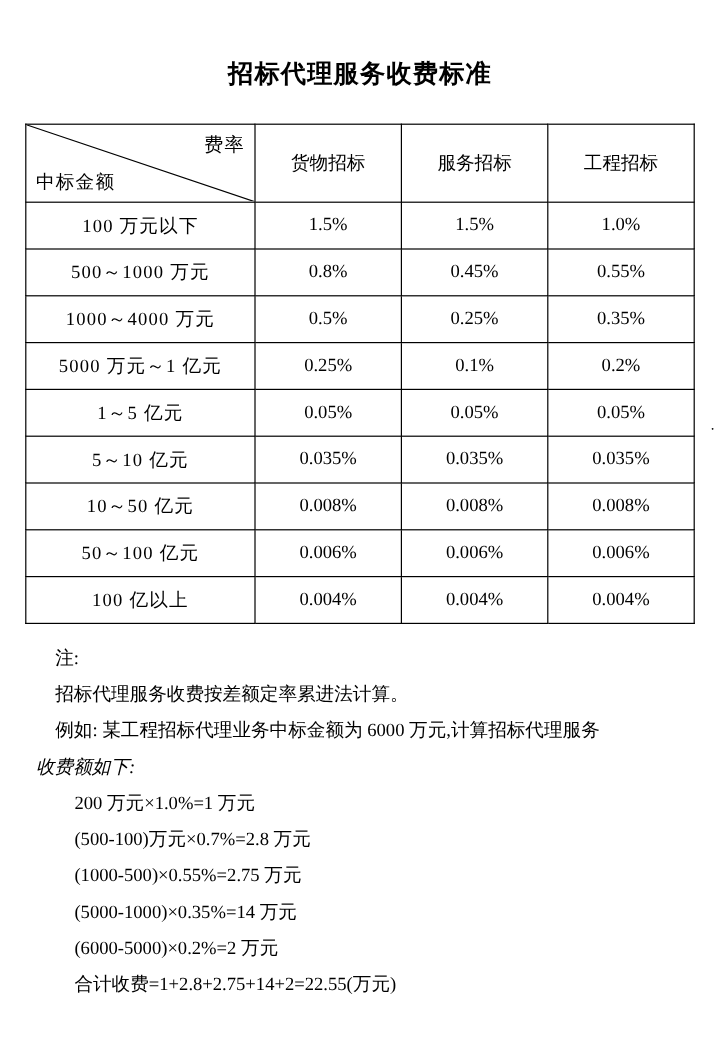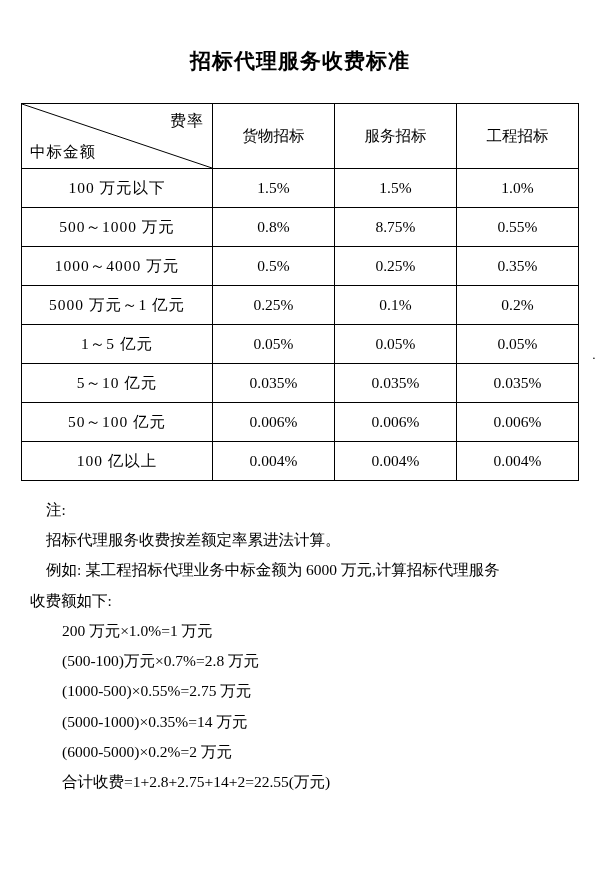--- a/index.html
+++ b/index.html
@@ -85,21 +85,21 @@
     padding: 14px 30px 0 30px;
     font-size: 15.5px;
     line-height: 1.95;
   }
   .notes p {
     margin: 0;
     padding: 0;
     white-space: nowrap;
   }
   .indent-1 { text-indent: 16px; }
-  .no-indent { text-indent: 0; }
+  .no-indent { text-indent: 0; font-style: italic; }
   .calc-line { text-indent: 32px; }
   .stray-mark {
     position: absolute;
     right: 4px;
     top: 350px;
     font-size: 13px;
     color: #000;
   }
 </style>
 </head>
@@ -126,21 +126,21 @@
 
       <tr>
         <td class="label-col">100 万元以下</td>
         <td class="num-col">1.5%</td>
         <td class="num-col">1.5%</td>
         <td class="num-col">1.0%</td>
       </tr>
       <tr>
         <td class="label-col">500～1000 万元</td>
         <td class="num-col">0.8%</td>
-        <td class="num-col">8.75%</td>
+        <td class="num-col">0.45%</td>
         <td class="num-col">0.55%</td>
       </tr>
       <tr>
         <td class="label-col">1000～4000 万元</td>
         <td class="num-col">0.5%</td>
         <td class="num-col">0.25%</td>
         <td class="num-col">0.35%</td>
       </tr>
       <tr>
         <td class="label-col">5000 万元～1 亿元</td>
@@ -152,20 +152,26 @@
         <td class="label-col">1～5 亿元</td>
         <td class="num-col">0.05%</td>
         <td class="num-col">0.05%</td>
         <td class="num-col">0.05%</td>
       </tr>
       <tr>
         <td class="label-col">5～10 亿元</td>
         <td class="num-col">0.035%</td>
         <td class="num-col">0.035%</td>
         <td class="num-col">0.035%</td>
+      </tr>
+      <tr>
+        <td class="label-col">10～50 亿元</td>
+        <td class="num-col">0.008%</td>
+        <td class="num-col">0.008%</td>
+        <td class="num-col">0.008%</td>
       </tr>
       <tr>
         <td class="label-col">50～100 亿元</td>
         <td class="num-col">0.006%</td>
         <td class="num-col">0.006%</td>
         <td class="num-col">0.006%</td>
       </tr>
       <tr>
         <td class="label-col">100 亿以上</td>
         <td class="num-col">0.004%</td>

